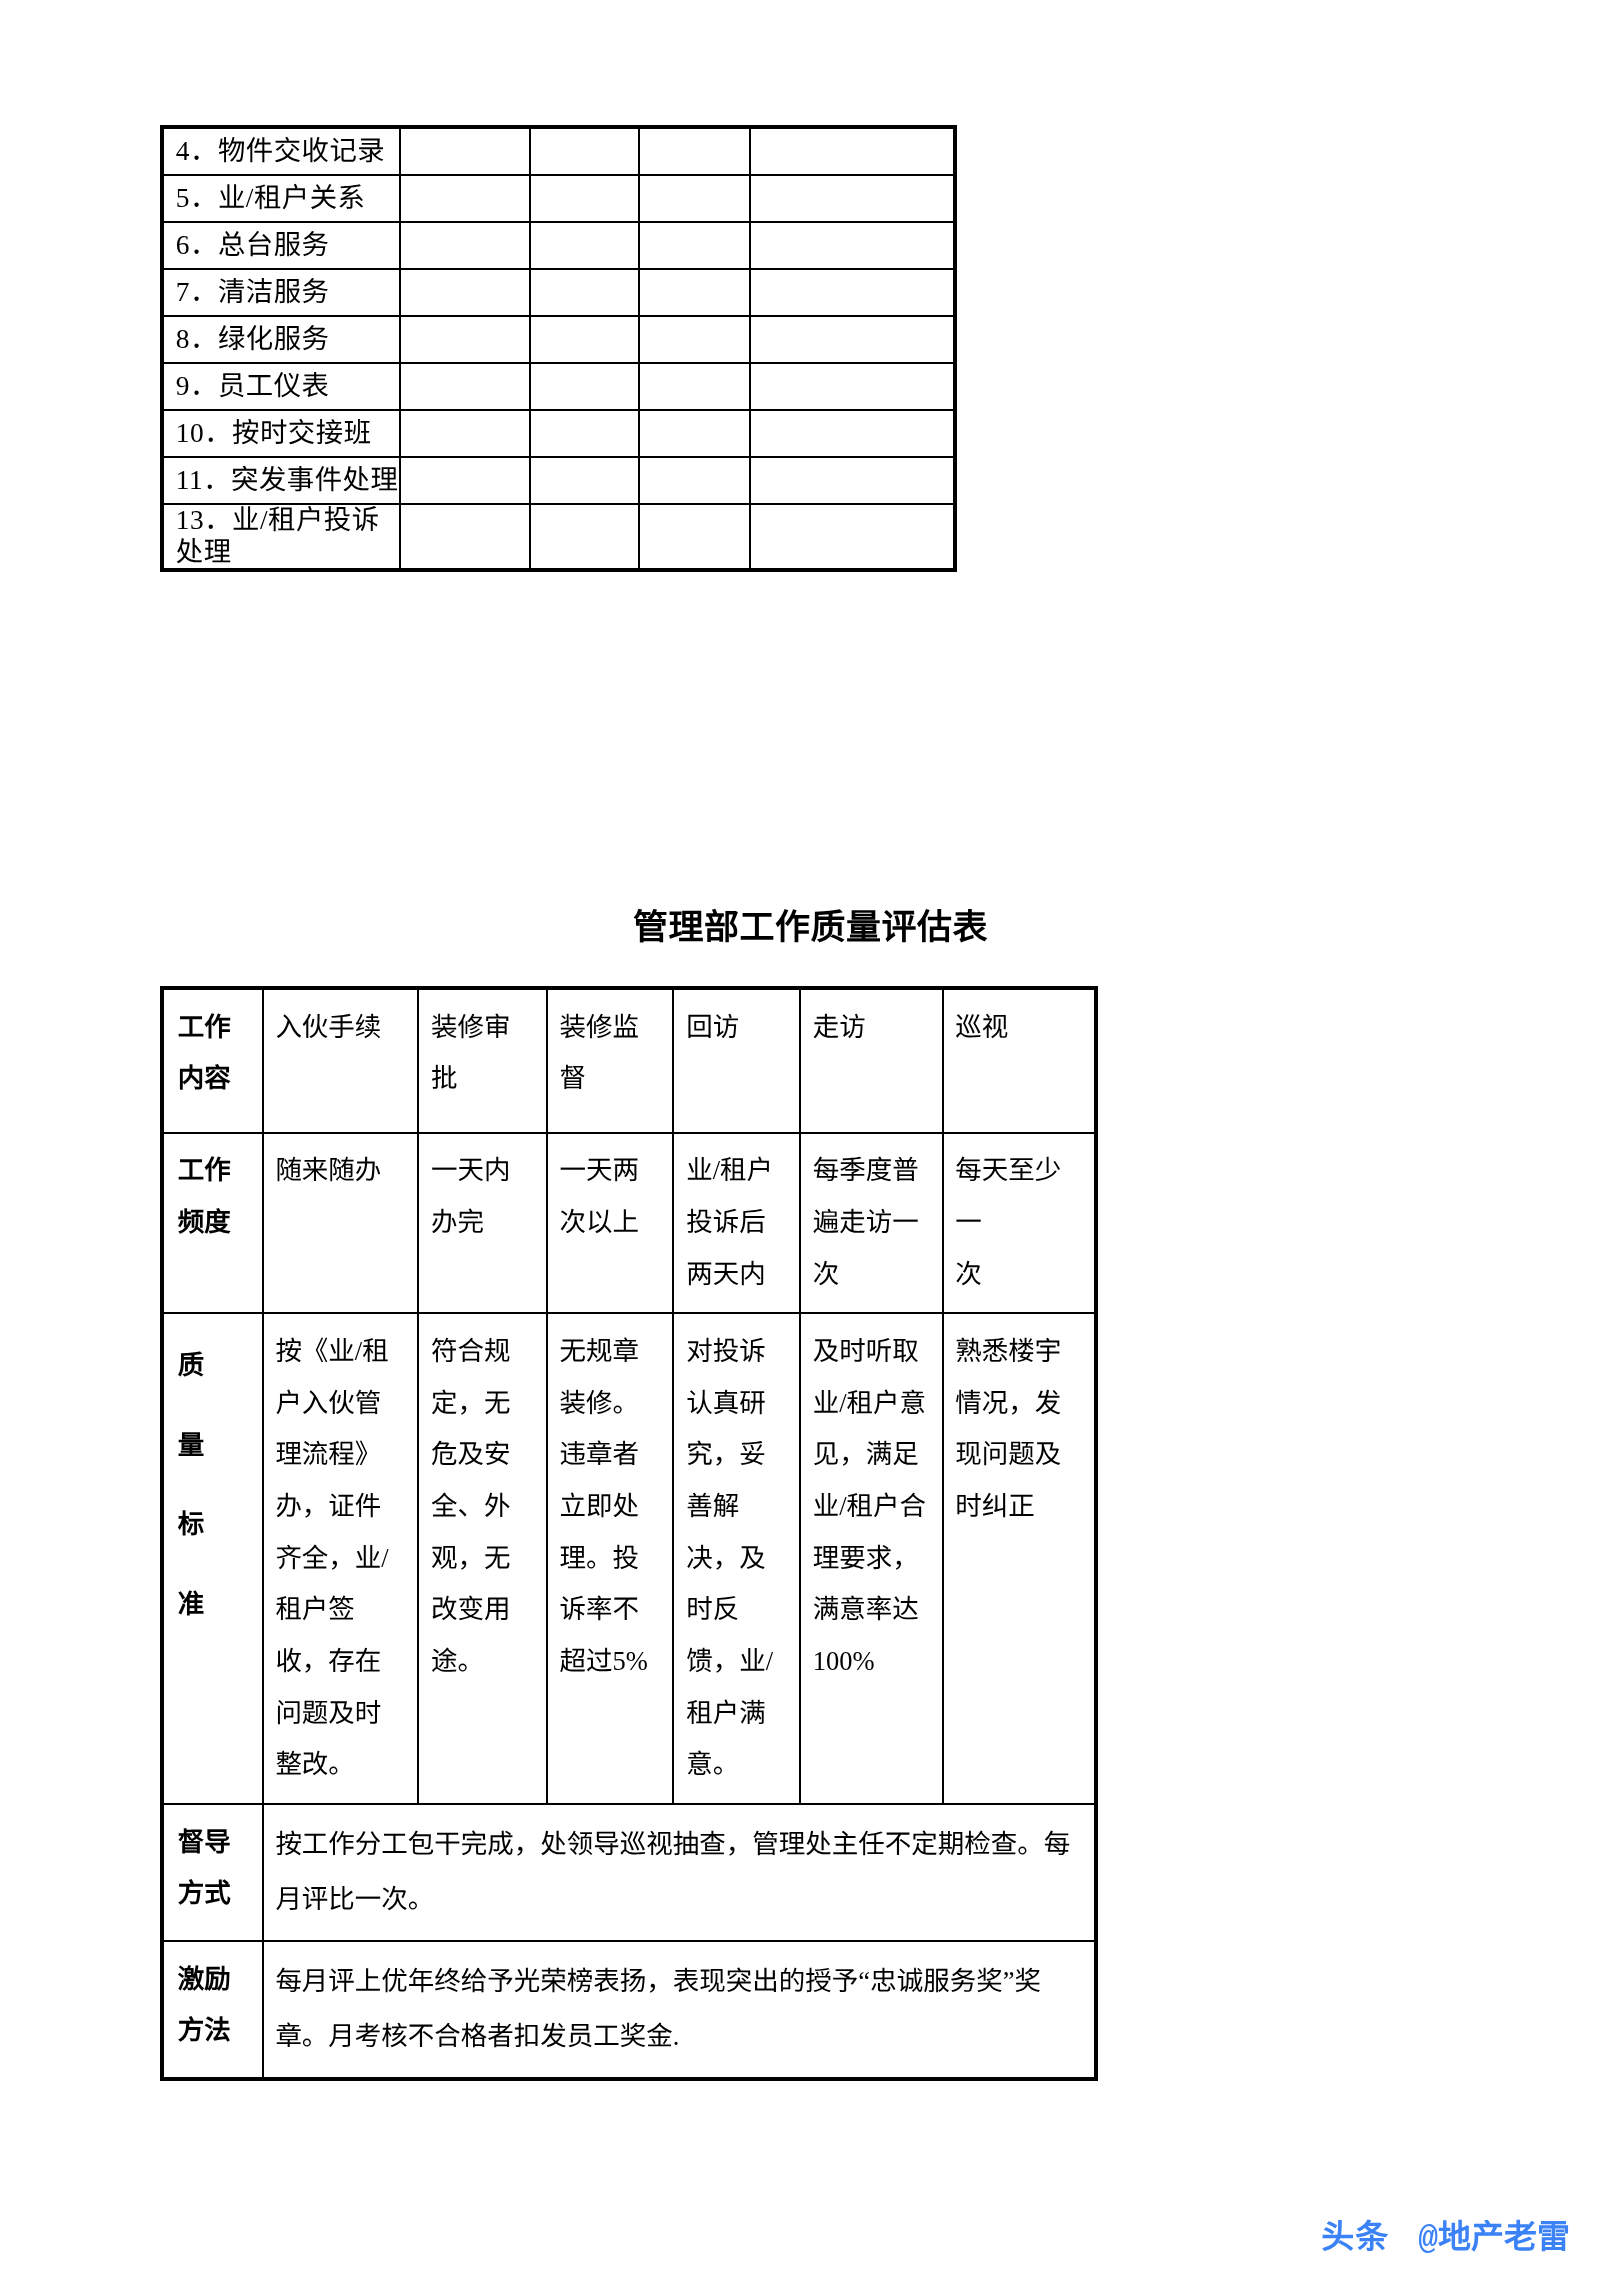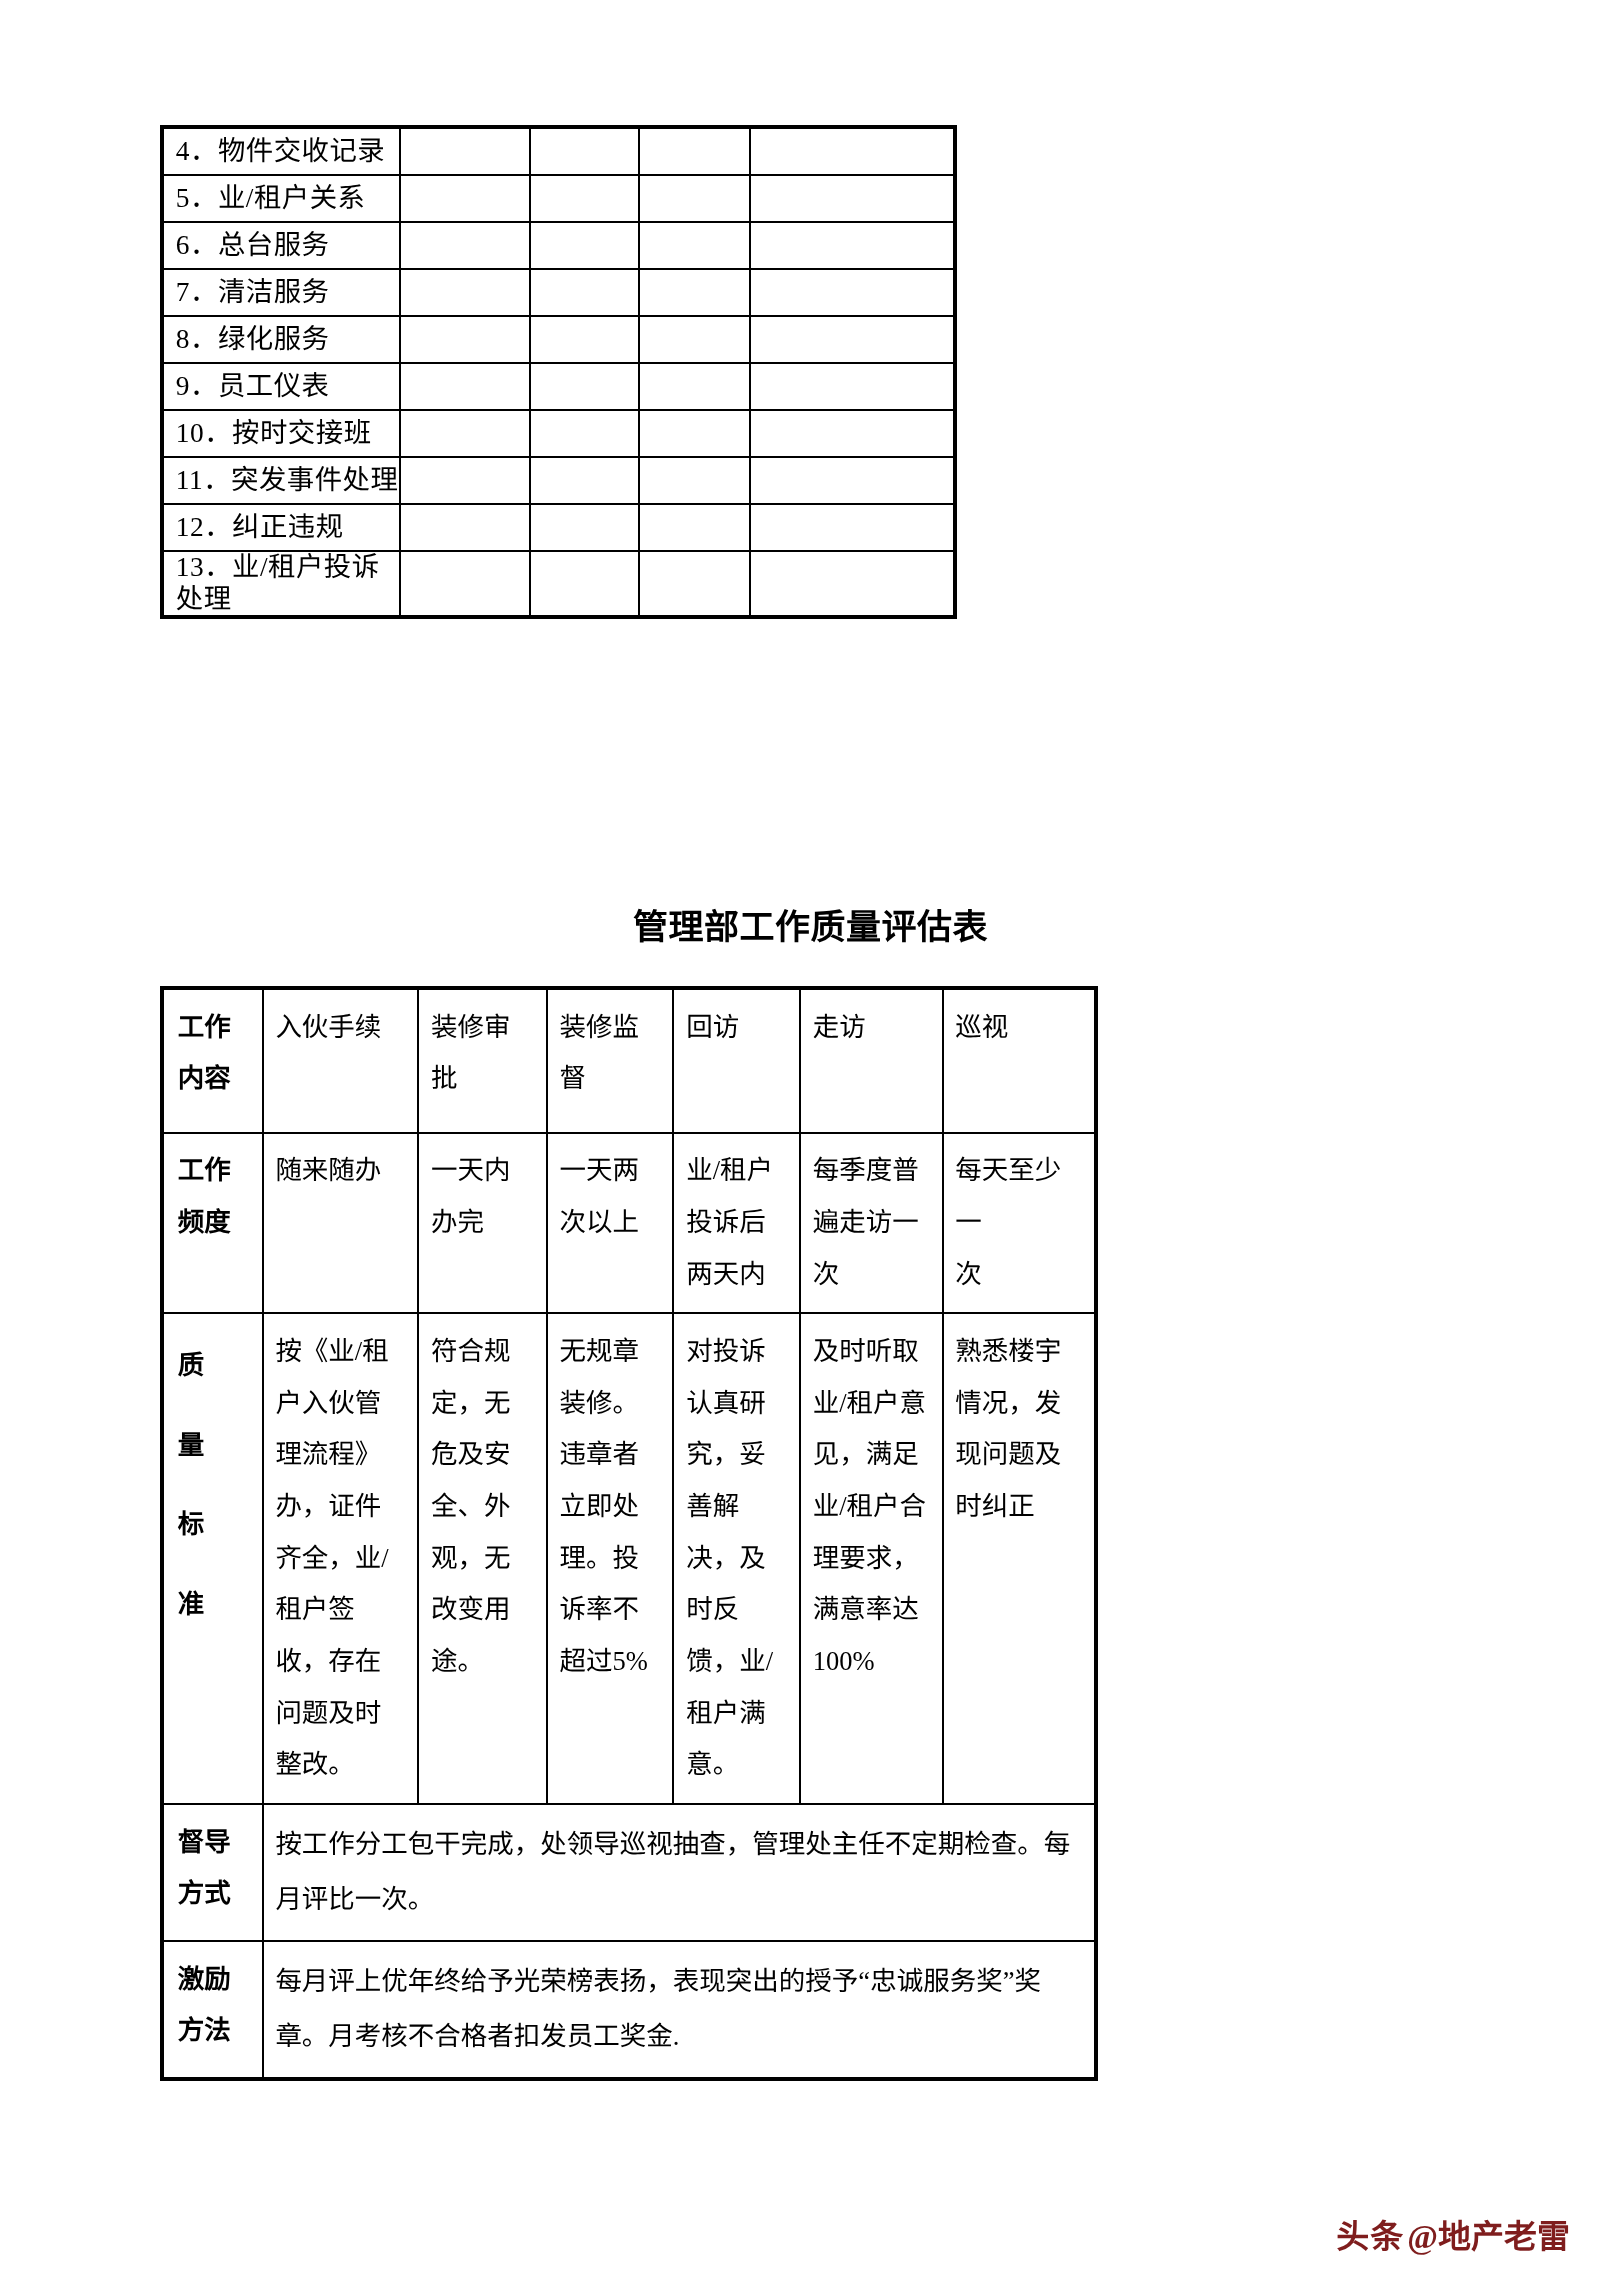--- a/index.html
+++ b/index.html
@@ -125,24 +125,24 @@
     font-size: 23.5px;
     font-family: "Liberation Sans", "DejaVu Sans", sans-serif;
   }
 
   #watermark {
     position: absolute;
     right: 51px;
     bottom: 35px;
     display: flex;
     align-items: center;
-    gap: 3px;
-    color: #7f1d1d;
+    gap: 29px;
+    color: #3b82f6;
     font-size: 33px;
-    font-family: Liberation Serif, serif;
+    font-family: Liberation Mono, monospace;
   }
   #watermark .wm-brand {
     font-weight: bold;
     letter-spacing: 1px;
   }
   #watermark .wm-handle {
     font-weight: bold;
   }
 </style>
 </head>
@@ -196,27 +196,20 @@
       </tr>
       <tr>
         <td class="label">10．按时交接班</td>
         <td class="blank b1"></td>
         <td class="blank b2"></td>
         <td class="blank b3"></td>
         <td class="blank b4"></td>
       </tr>
       <tr>
         <td class="label">11．突发事件处理</td>
-        <td class="blank b1"></td>
-        <td class="blank b2"></td>
-        <td class="blank b3"></td>
-        <td class="blank b4"></td>
-      </tr>
-      <tr>
-        <td class="label">12．纠正违规</td>
         <td class="blank b1"></td>
         <td class="blank b2"></td>
         <td class="blank b3"></td>
         <td class="blank b4"></td>
       </tr>
       <tr>
         <td class="label">13．业/租户投诉处理</td>
         <td class="blank b1"></td>
         <td class="blank b2"></td>
         <td class="blank b3"></td>

